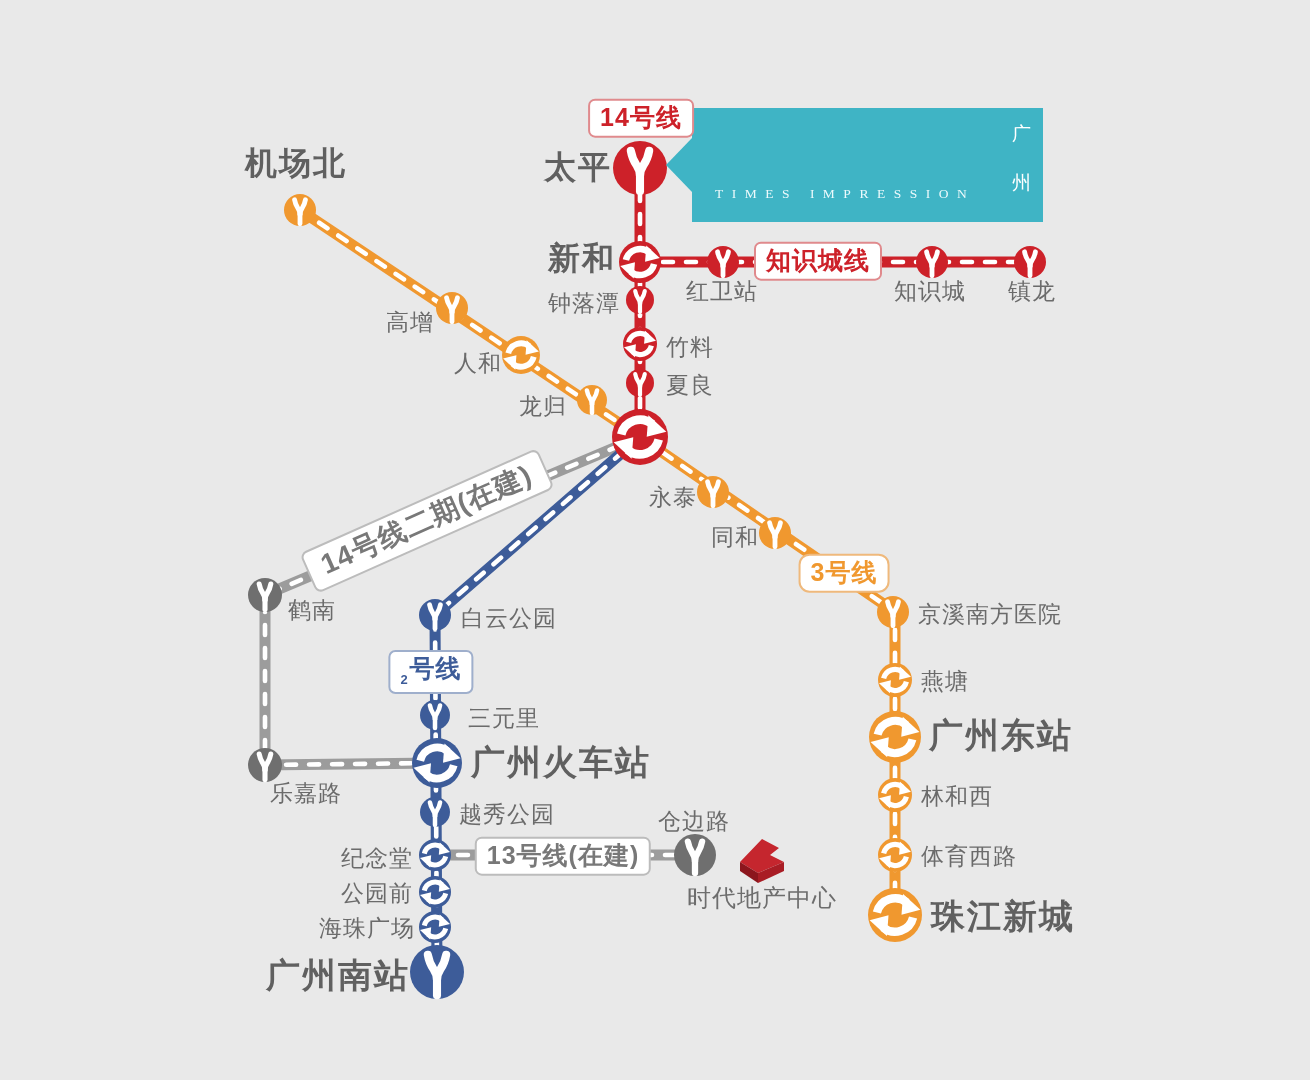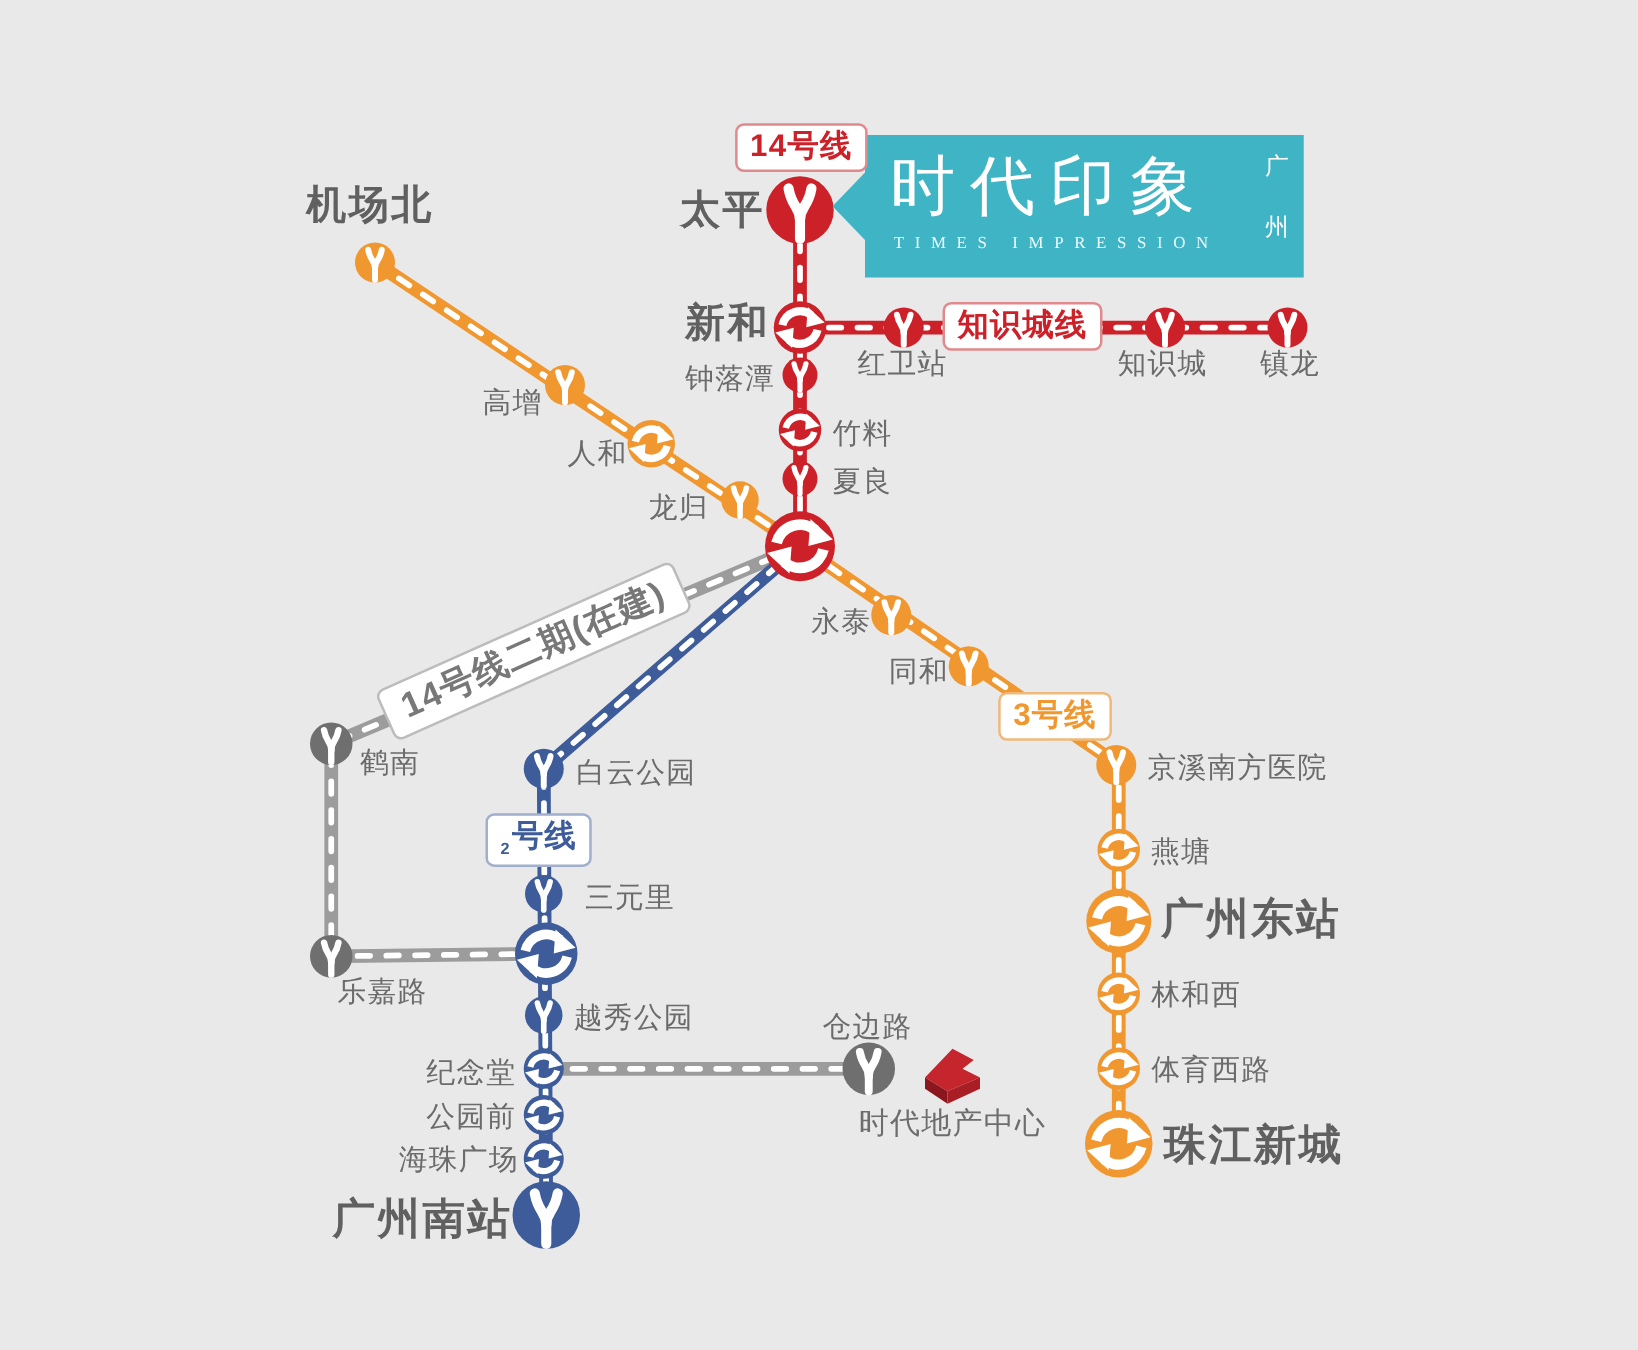--- a/index.html
+++ b/index.html
@@ -24,21 +24,21 @@
   .al{transform:translate(0,-50%);}
   .ar{transform:translate(-100%,-50%);text-align:center;}
   .b32{font-size:32px;font-weight:700;color:var(--label_dark);letter-spacing:2px;}
   .b34{font-size:34px;font-weight:700;color:var(--label_dark);letter-spacing:2px;}
   .b39{font-size:39px;font-weight:700;color:var(--label_dark);letter-spacing:3px;}
 
   .linebox{position:absolute;transform:translate(-50%,-50%);background:#ffffff;
        border:2px solid;border-radius:7px;padding:2px 10px 4px;font-size:25px;
        font-weight:600;white-space:nowrap;line-height:1.15;letter-spacing:1px;}
   .box-red{color:var(--red);border-color:#e08a8d;}
-  .box-orange{color:var(--orange);border-color:#efb97c;}
+  .box-orange{color:var(--orange);border-color:#efb97c;border-radius:11px;}
   .box-blue{color:var(--blue);border-color:#9fafcc;}
   .box-gray{color:#787878;border-color:#bcbcbc;}
   .rot14{transform:translate(-50%,-50%) rotate(-24deg);font-size:28px;padding:3px 14px 5px;}
   .sub2{font-size:13px;vertical-align:-7px;margin-right:1px;}
   .note13{position:absolute;transform:translate(-50%,-50%);font-size:24px;color:#7c7c7c;
        white-space:nowrap;letter-spacing:1px;}
 
   .banner{position:absolute;left:692px;top:108px;width:351px;height:114px;background:var(--teal);}
   .banner-arrow{position:absolute;left:-26px;top:50%;margin-top:-27px;width:0;height:0;
        border-top:27px solid transparent;border-bottom:27px solid transparent;
@@ -234,32 +234,32 @@
 
     <g>
       <polygon points="740,862 762,839 779,848 770,855 784,862 758,873" fill="#C5262E"></polygon>
       <polygon points="740,862 758,873 758,883 740,871" fill="#8C161D"></polygon>
       <polygon points="758,873 784,862 784,871 758,883" fill="#A91D25"></polygon>
     </g>
   </svg>
 
   <div class="banner">
     <div class="banner-arrow"></div>
-    <div class="banner-title">时代印象</div>
     <div class="banner-sub">TIMES IMPRESSION</div>
     <div class="banner-city">
       <span>广</span>
       <span>州</span>
     </div>
   </div>
 
   <div class="linebox box-red" style="left:641px;top:118px">14号线</div>
   <div class="linebox box-red" style="left:818px;top:261px">知识城线</div>
   <div class="linebox box-orange" style="left:844px;top:573px">3号线</div>
   <div class="linebox box-blue" style="left:431px;top:672px"><span class="sub2">2</span><span>号线</span></div>
+  <div class="linebox box-gray" style="left:563px;top:856px">13号线(在建)</div>
   <div class="linebox box-gray rot14" style="left:427px;top:521px">14号线二期(在建)</div>
 
   <div class="lbl b32" style="left:296px;top:163px">机场北</div>
   <div class="lbl b32 ar" style="left:612px;top:167px">太平</div>
   <div class="lbl b32 ar" style="left:616px;top:258px">新和</div>
   <div class="lbl ar" style="left:620px;top:303px">钟落潭</div>
   <div class="lbl" style="left:722px;top:291px">红卫站</div>
   <div class="lbl" style="left:930px;top:291px">知识城</div>
   <div class="lbl" style="left:1032px;top:291px">镇龙</div>
   <div class="lbl al" style="left:666px;top:347px">竹料</div>
@@ -272,20 +272,21 @@
   <div class="lbl al" style="left:918px;top:614px">京溪南方医院</div>
   <div class="lbl al" style="left:921px;top:681px">燕塘</div>
   <div class="lbl b34 al" style="left:929px;top:735px">广州东站</div>
   <div class="lbl al" style="left:921px;top:796px">林和西</div>
   <div class="lbl al" style="left:921px;top:856px">体育西路</div>
   <div class="lbl b34 al" style="left:931px;top:916px">珠江新城</div>
   <div class="lbl al" style="left:288px;top:610px">鹤南</div>
   <div class="lbl" style="left:306px;top:793px">乐嘉路</div>
   <div class="lbl al" style="left:461px;top:618px">白云公园</div>
   <div class="lbl al" style="left:468px;top:718px">三元里</div>
+  <div class="lbl b34 al" style="left:471px;top:762px">广州火车站</div>
   <div class="lbl al" style="left:459px;top:814px">越秀公园</div>
   <div class="lbl ar" style="left:413px;top:858px">纪念堂</div>
   <div class="lbl ar" style="left:413px;top:893px">公园前</div>
   <div class="lbl ar" style="left:415px;top:928px">海珠广场</div>
   <div class="lbl b34 ar" style="left:410px;top:975px">广州南站</div>
   <div class="lbl" style="left:694px;top:821px">仓边路</div>
 
   <div class="poi-label" style="left:762px;top:898px">时代地产中心</div>
 
 </div>

